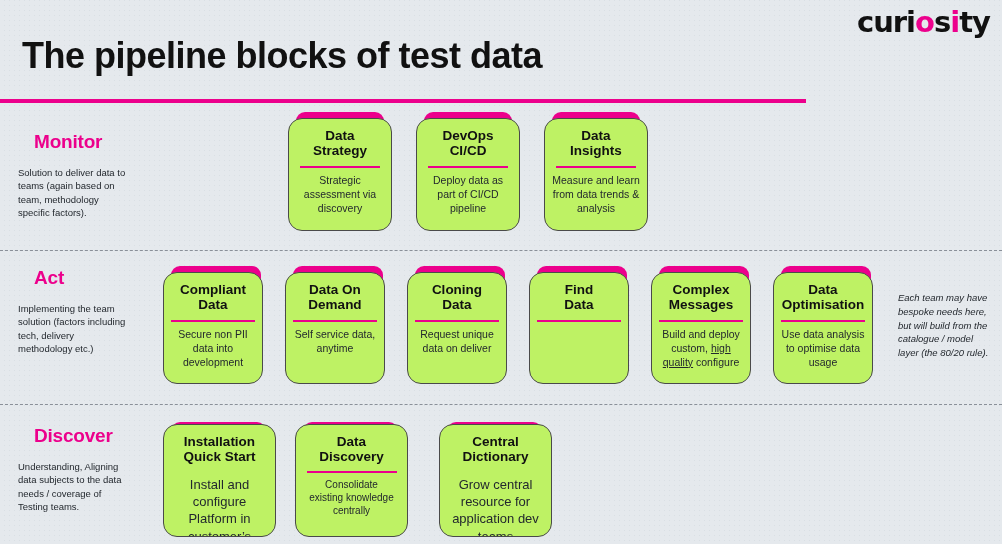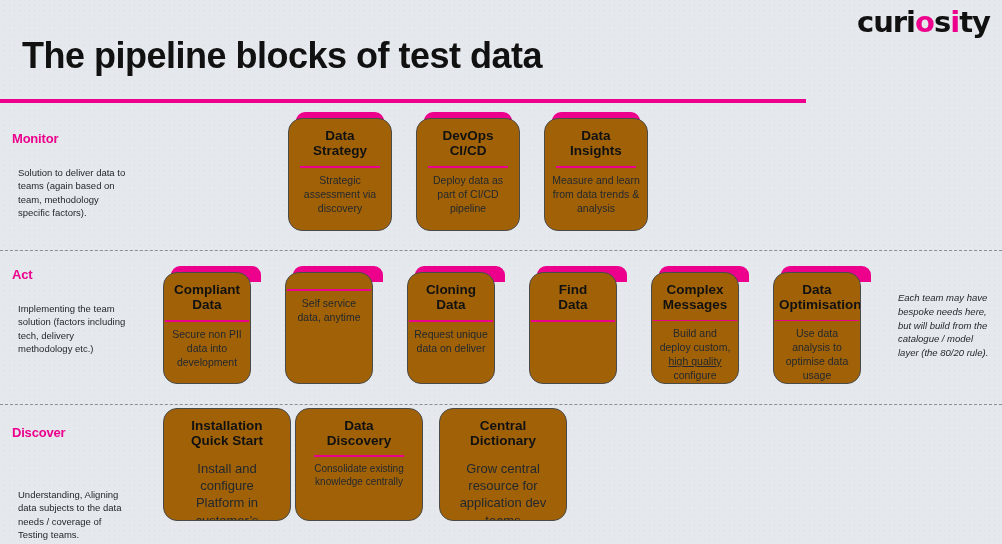--- a/index.html
+++ b/index.html
@@ -72,45 +72,45 @@
     width: 1002px;
     border-top: 1px dashed #8a9099;
     height: 0;
   }
   .divider-1 { top: 250px; }
   .divider-2 { top: 404px; }
 
   
   .section-label {
     position: absolute;
-    left: 12px;
-    font-size: 13px;
+    left: 34px;
+    font-size: 19px;
     font-weight: bold;
     color: #ec008c;
     letter-spacing: -0.2px;
   }
   .section-desc {
     position: absolute;
     left: 18px;
     width: 112px;
     font-size: 9.5px;
     line-height: 1.42;
     color: #23282e;
   }
   .label-monitor  { top: 131px; }
   .desc-monitor   { top: 166px; }
   .label-act      { top: 267px; }
   .desc-act       { top: 302px; }
   .label-discover { top: 425px; }
-  .desc-discover  { top: 460px; margin-top: 28px; }
+  .desc-discover  { top: 460px; }
 
   
   .card {
     position: absolute;
-    background: #a16207;
+    background: #bef264;
     border: 1.4px solid #4a4a4a;
     border-radius: 14px;
     display: flex;
     flex-direction: column;
     align-items: center;
     z-index: 2;
     overflow: hidden;
   }
   .card-tab {
     position: absolute;
@@ -138,28 +138,28 @@
   .card-body u { text-decoration: underline; }
 
   
   .row-monitor .card       { top: 118px; height: 113px; width: 104px; padding: 9px 6px 0; }
   .row-monitor .card-tab   { top: 112px; height: 16px; width: 88px; }
   .row-monitor .card-title { font-size: 13.5px; }
   .row-monitor .card-rule  { width: 80px; margin: 7px 0 6px; }
   .row-monitor .card-body  { font-size: 10.5px; }
 
   
-  .row-act .card       { top: 272px; height: 112px; width: 88px; padding: 9px 5px 0; }
+  .row-act .card       { top: 272px; height: 112px; width: 100px; padding: 9px 5px 0; }
   .row-act .card-tab   { top: 266px; height: 16px; width: 90px; }
   .row-act .card-title { font-size: 13.5px; }
   .row-act .card-rule  { width: 84px; margin: 7px 0 6px; }
   .row-act .card-body  { font-size: 10.5px; }
 
   
-  .row-discover .card       { top: 408px; height: 113px; width: 128px; padding: 9px 12px 0; }
+  .row-discover .card       { top: 424px; height: 113px; width: 113px; padding: 9px 12px 0; }
   .row-discover .card-tab   { top: 422px; height: 16px; width: 95px; }
   .row-discover .card-title { font-size: 13.5px; }
   .row-discover .card-rule  { width: 90px; margin: 6px 0 5px; }
   .row-discover .card-body  { font-size: 10px; }
   .row-discover .card.small-body .card-body { font-size: 13px; }
 
   .act-note {
     position: absolute;
     top: 291px;
     left: 898px;
@@ -231,20 +231,24 @@
       <div class="card-title">
         <span>Compliant</span><br>
         <span>Data</span>
       </div>
       <div class="card-rule"></div>
       <div class="card-body">Secure non PII data into development</div>
     </div>
 
     <div class="card-tab" style="left:293px"></div>
     <div class="card" style="left:285px">
+      <div class="card-title">
+        <span>Data On</span><br>
+        <span>Demand</span>
+      </div>
       <div class="card-rule"></div>
       <div class="card-body">Self service data, anytime</div>
     </div>
 
     <div class="card-tab" style="left:415px"></div>
     <div class="card" style="left:407px">
       <div class="card-title">
         <span>Cloning</span><br>
         <span>Data</span>
       </div>

